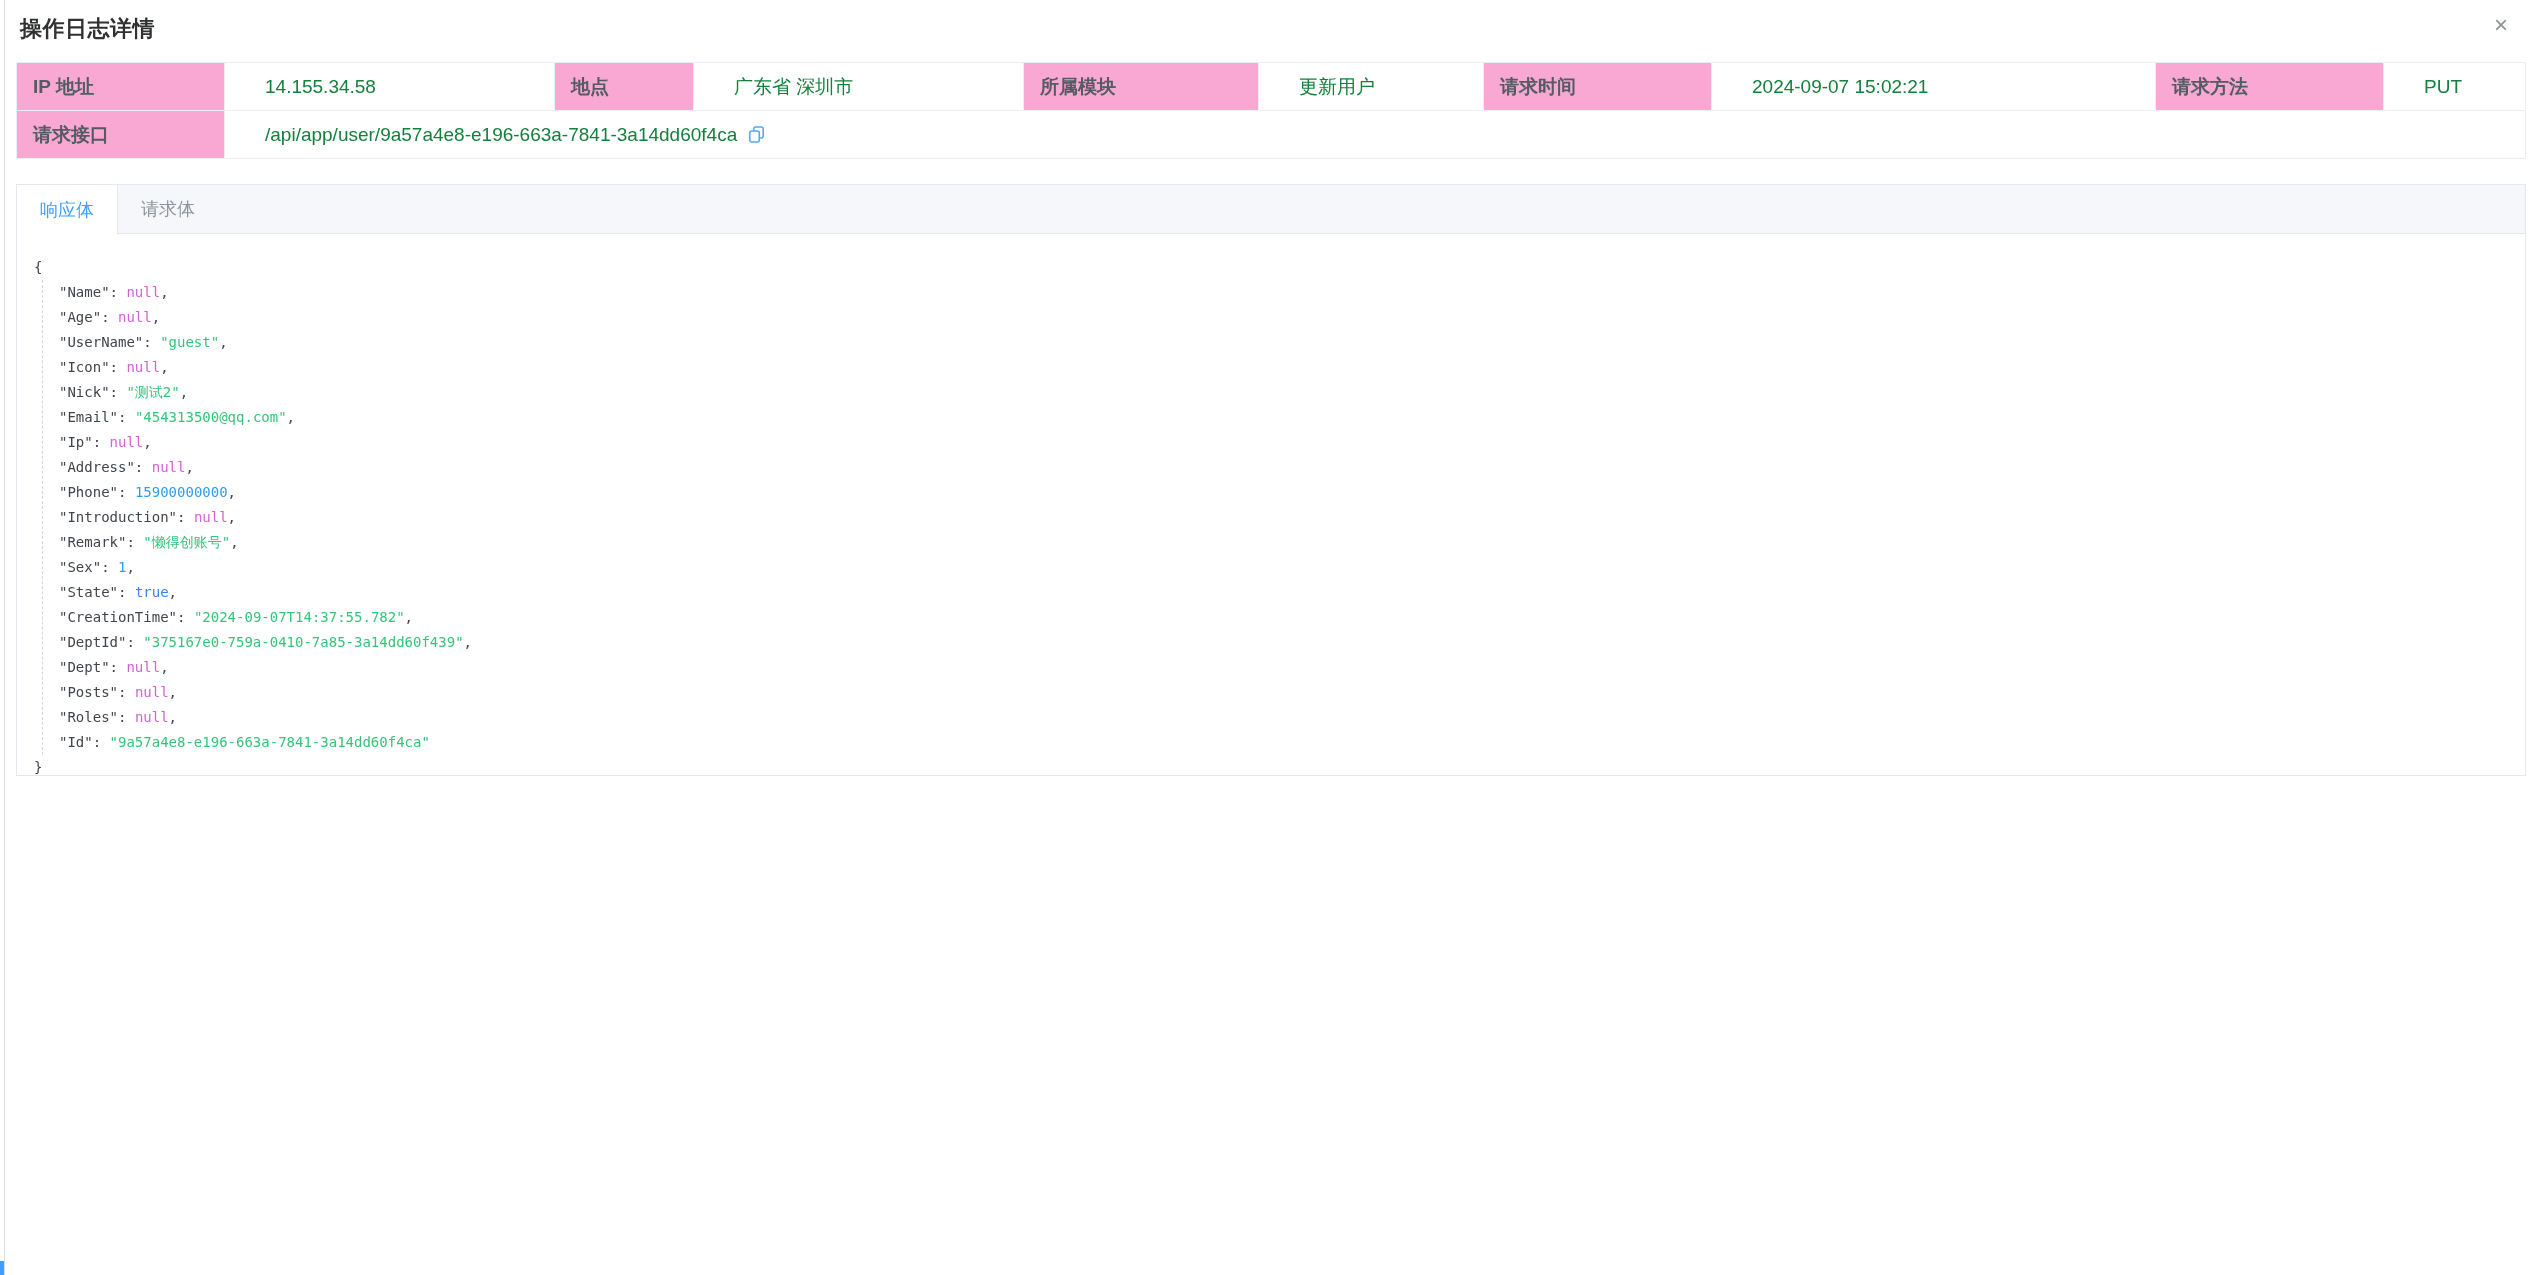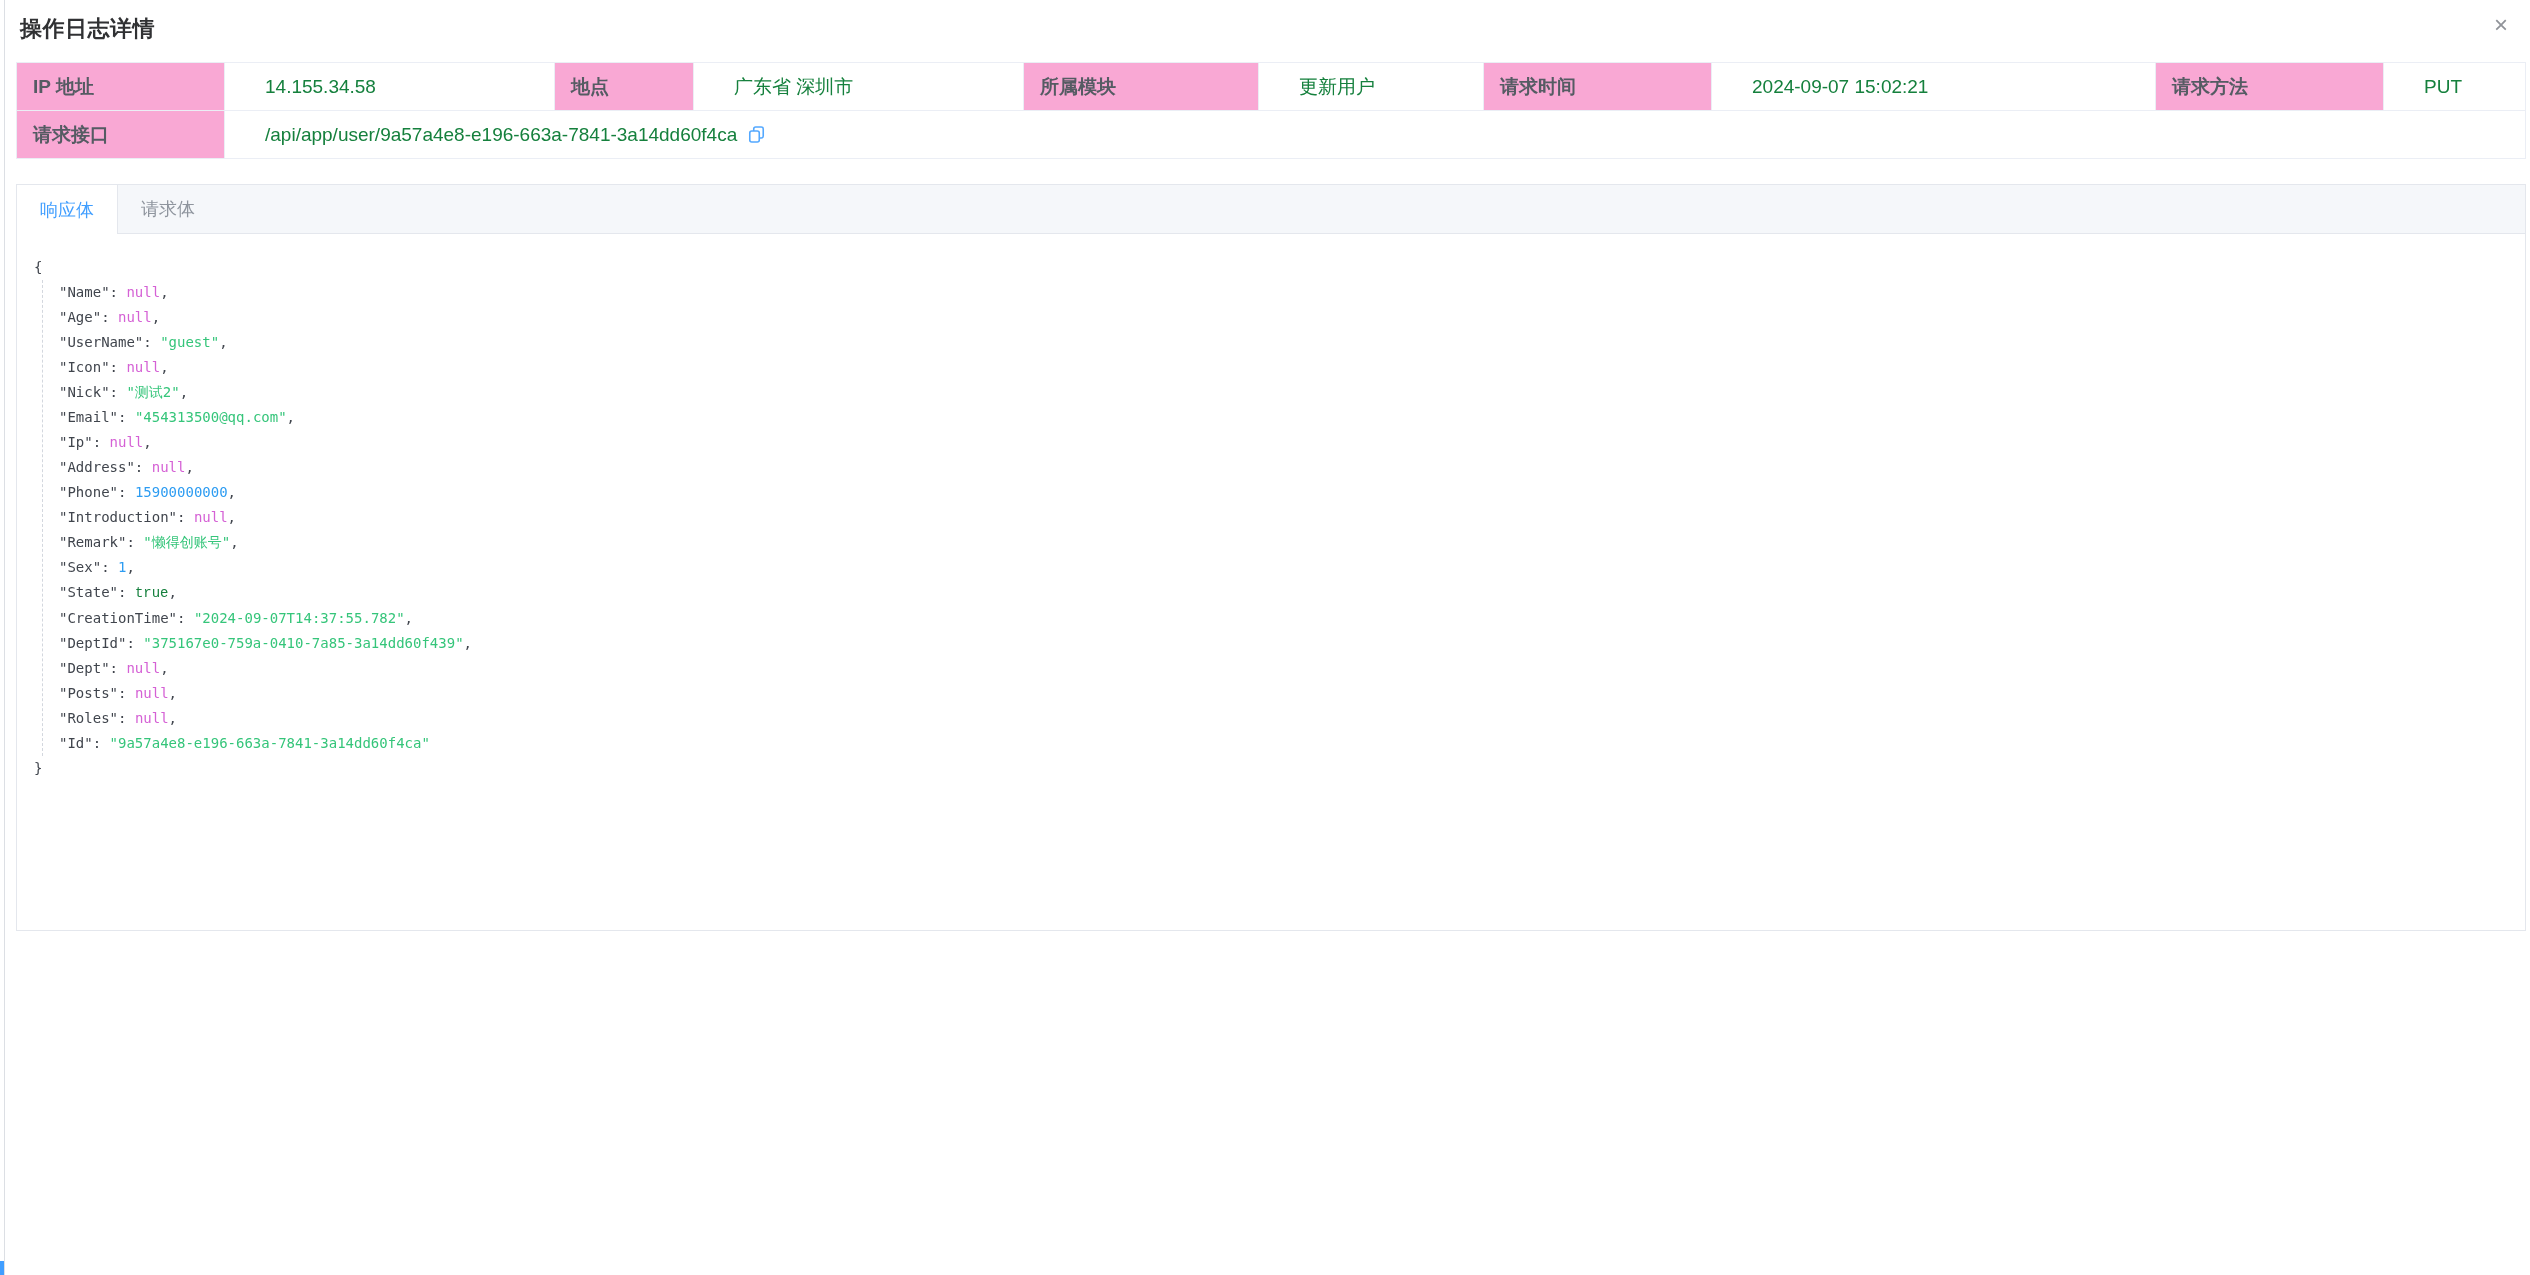--- a/index.html
+++ b/index.html
@@ -26,39 +26,39 @@
   .cell { height:48px; display:flex; align-items:center; padding:0 16px;
           border-bottom:1px solid #ebeef5; border-right:1px solid #ebeef5;
           white-space:nowrap; overflow:hidden; }
   .cell:nth-child(10n), .cell.last { border-right:none;text-align:center; }
   .cell-label { background:#f9a8d4; color:#555b63; font-weight:700; }
   .cell-value { color:#15803d; padding-left:40px; }
   .cell-api   { grid-column:2 / -1; }
   .copy-icon { margin-left:10px; display:inline-flex; cursor:pointer; flex:none; }
 
   
-  .tabs-card { margin:25px 4px 0 11px; border:1px solid #e4e7ed; background:#fff; height:747px; }
+  .tabs-card { margin:25px 4px 0 11px; border:1px solid #e4e7ed; background:#fff; height:592px; }
   .tabs-header { height:49px; background:#f5f7fa; border-bottom:1px solid #e4e7ed;
                  display:flex; align-items:stretch; font-size:18px; }
   .tab { padding:0 23px; display:flex; align-items:center; color:#8f959e; cursor:pointer; }
   .tab.active { background:#fff; color:#409eff; border-right:1px solid #e4e7ed;
                 margin-bottom:-1px; }
 
   
   .json-body { padding:21px 16px 16px 17px; }
   .json-viewer { font-family:"DejaVu Sans Mono", monospace; font-size:14px; line-height:25px;
                  color:#40454d; }
   .json-indent { margin-left:8px; border-left:1px dashed #d3d7de; padding-left:16px; }
   .json-line { white-space:pre; }
   .j-key  { color:#40454d; }
   .j-punc { color:#40454d; }
   .j-string  { color:#35c57a; }
   .j-null    { color:#d561d5; }
   .j-number  { color:#2d9cf2; }
-  .j-boolean { color:#15803d;font-family:Liberation Mono, monospace; }
+  .j-boolean { color:#3b82f6; }
 </style>
 </head>
 <body>
 
 <div class="edge-line"></div>
 <div class="edge-blue"></div>
 
 <div class="dialog">
 
   <div class="dlg-header">

